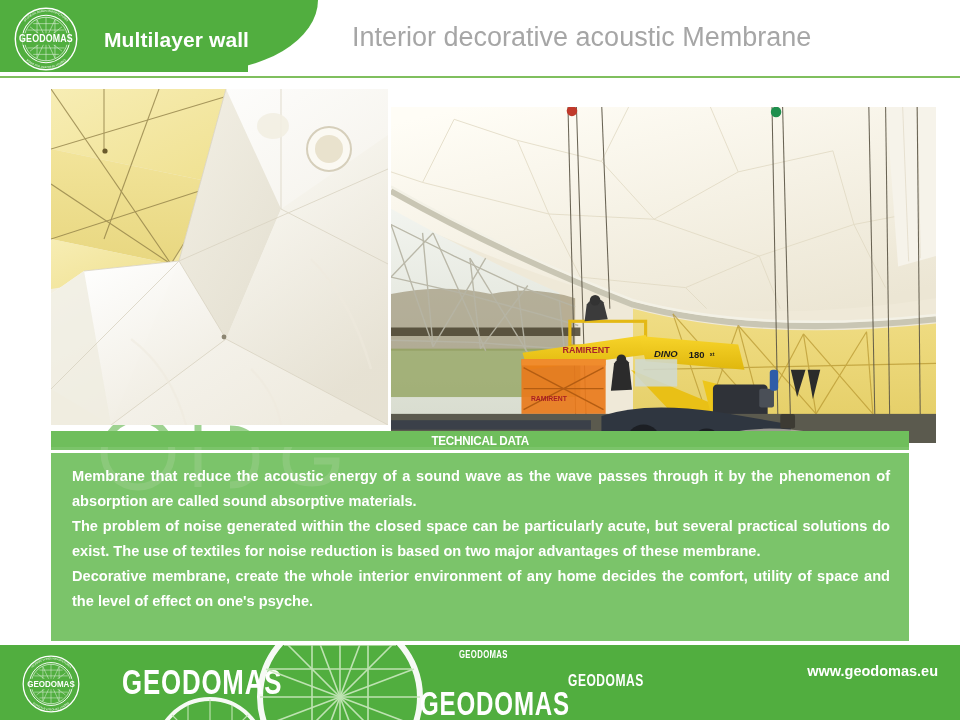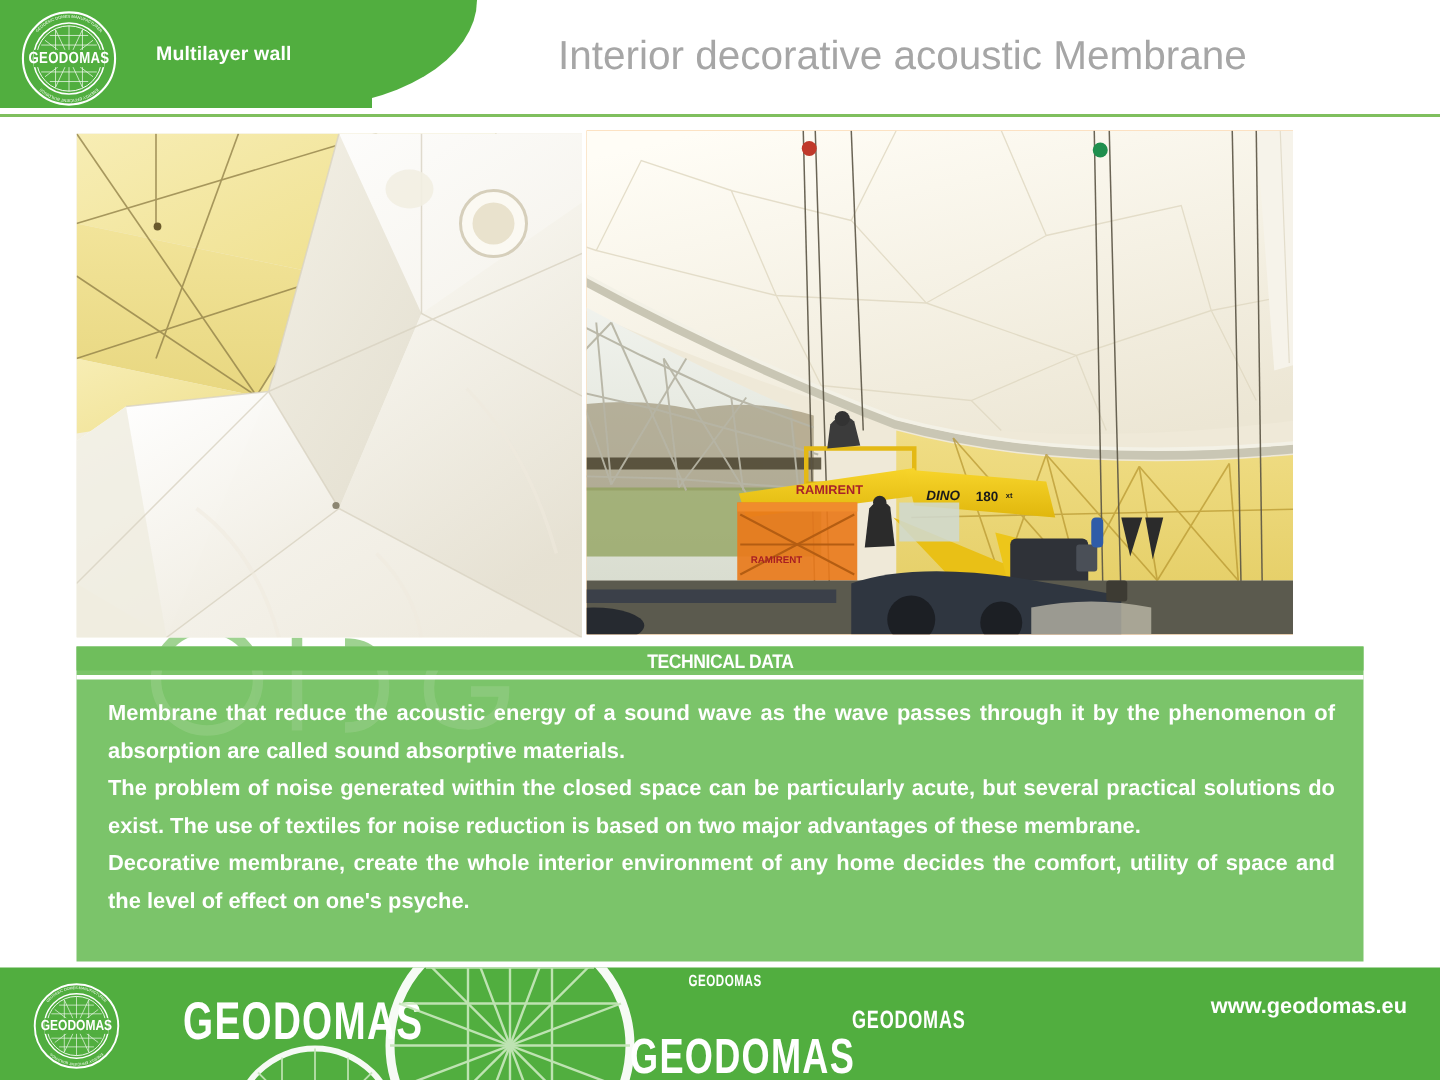--- a/index.html
+++ b/index.html
@@ -46,49 +46,48 @@
     position: absolute;
     left: 14px; top: 7px;
     width: 64px; height: 64px;
     z-index: 3;
   }
   #header-tag {
     position: absolute;
     left: 104px; top: 28px;
     z-index: 3;
     color: #ffffff;
-    font-size: 13px;
+    font-size: 21px;
     font-weight: bold;
     letter-spacing: .1px;
     white-space: nowrap;
   }
   #slide-title {
     position: absolute;
     left: 352px; top: 22px;
     color: #A6A6A6;
     font-size: 27px;
     font-weight: normal;
     white-space: nowrap;
-    margin-left: 20px;
   }
 
   
   #photo-left {
     position: absolute;
     left: 51px; top: 89px;
     width: 337px; height: 336px;
     overflow: hidden;
     background: #f3efe2;
   }
   #photo-right {
     position: absolute;
-    left: 391px; top: 87px;
-    width: 471px; height: 336px;
+    left: 391px; top: 107px;
+    width: 545px; height: 336px;
     overflow: hidden;
-    background: #fdba74;
+    background: #ef4444;
   }
   .photo-svg { display:block; width:100%; height:100%; }
 
   
   #tech-panel {
     position: absolute;
     left: 51px; top: 431px;
     width: 858px; height: 210px;
     background: #7BC46A;
   }

